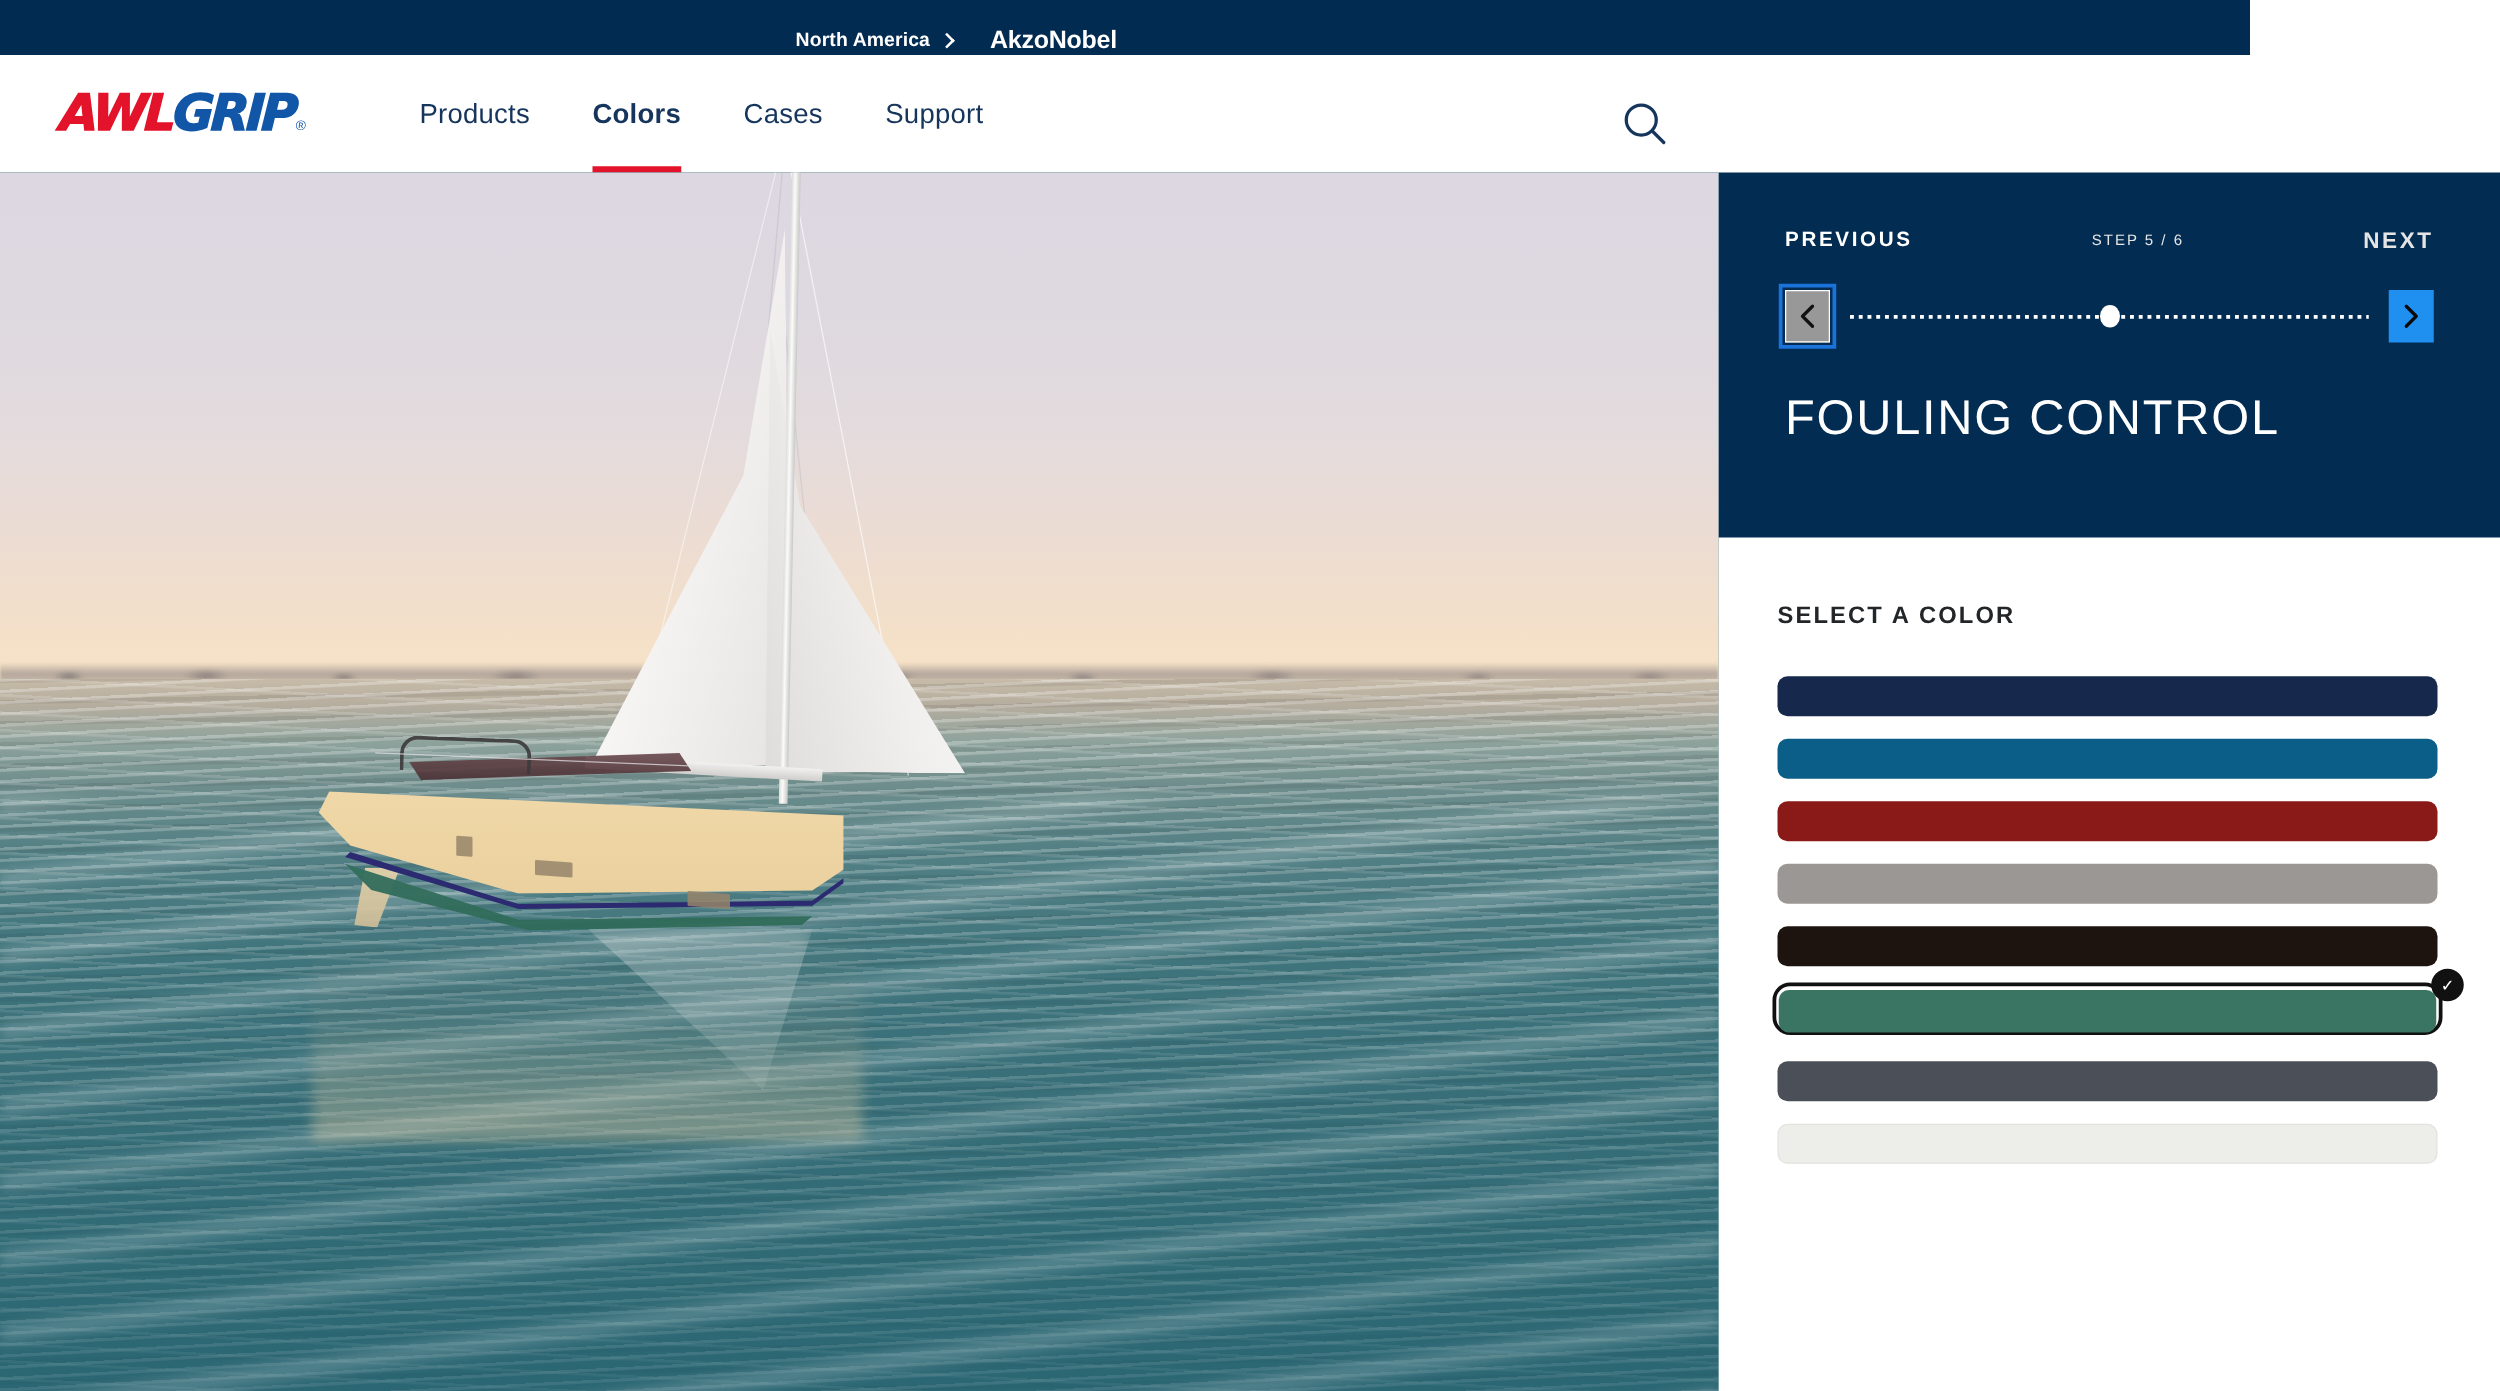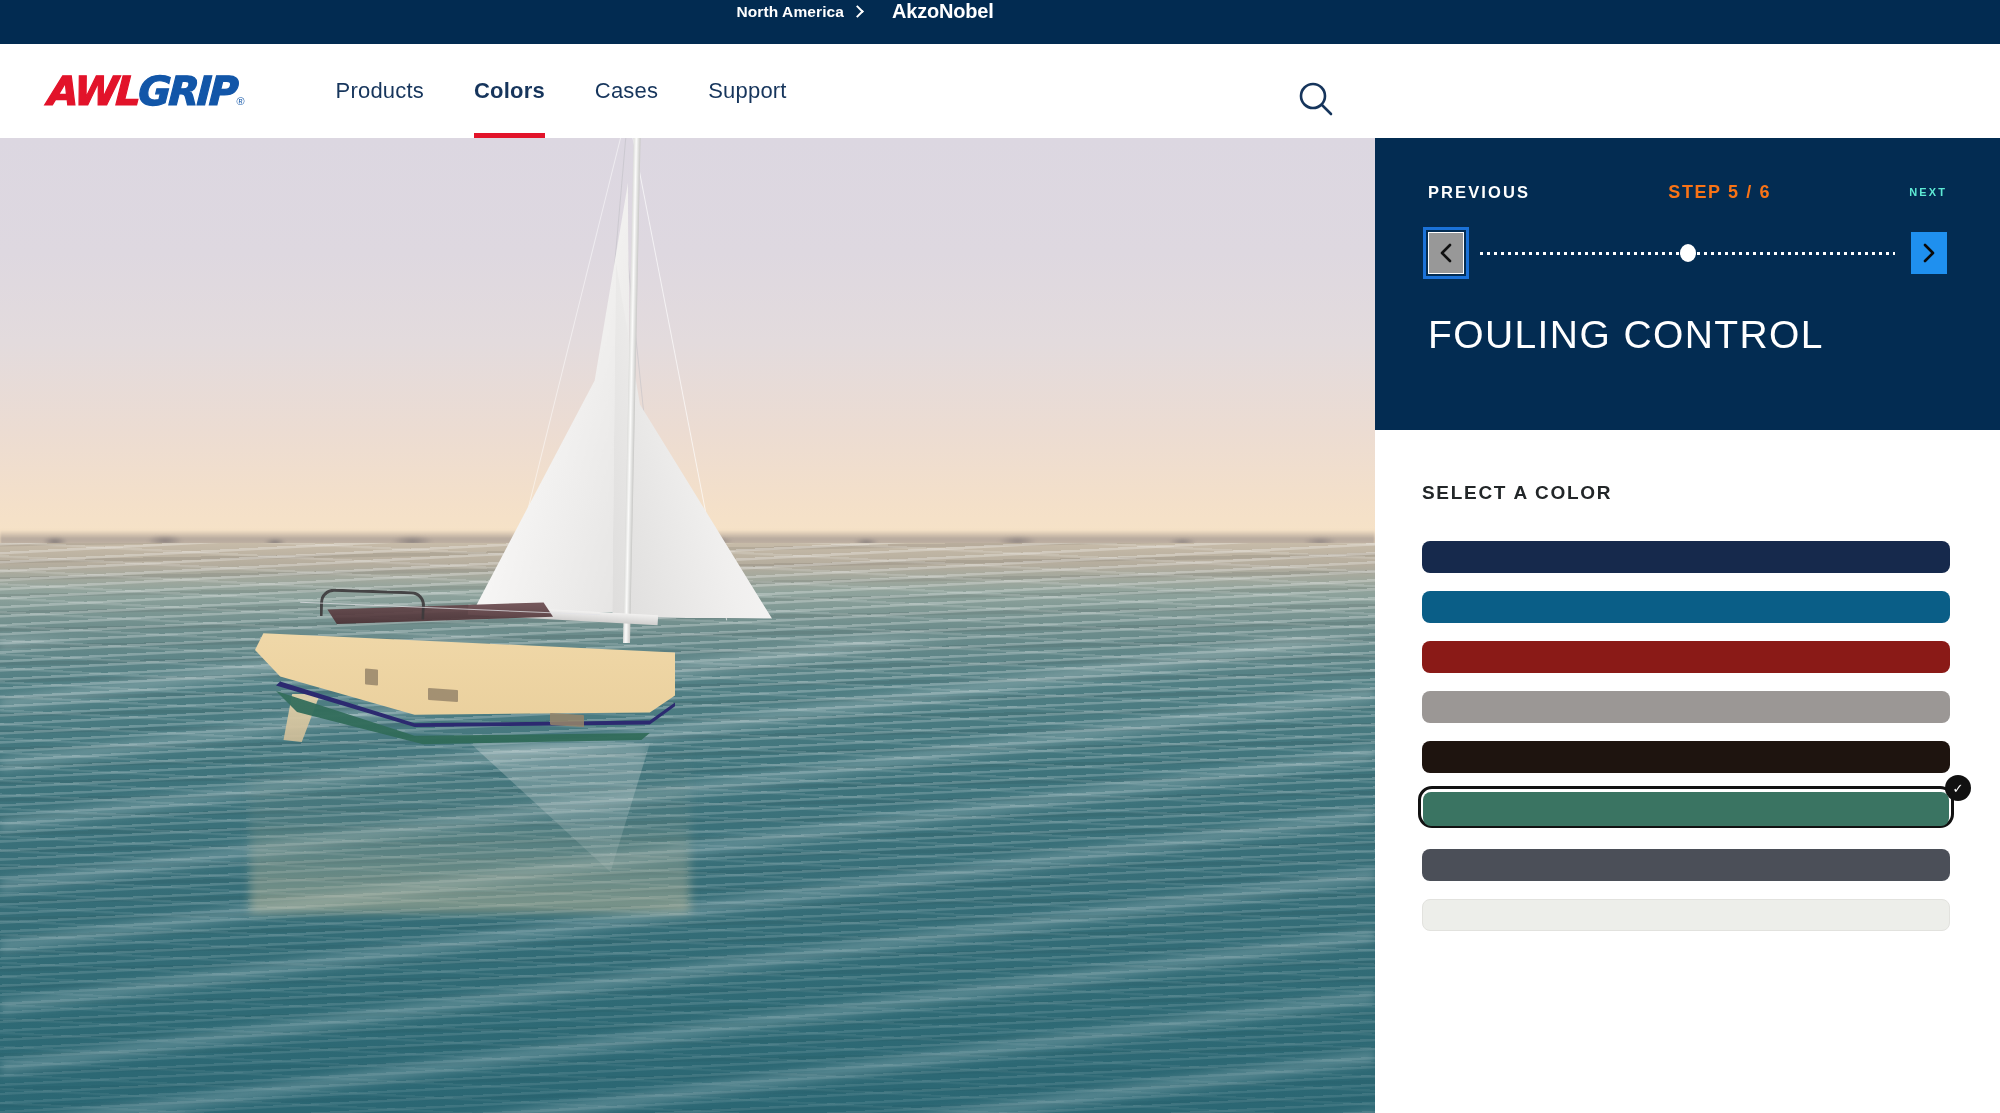--- a/index.html
+++ b/index.html
@@ -16,25 +16,25 @@
   .page {
     position: relative;
     width: 2000px;
     height: 1113px;
   }
 
   
   .utility-bar {
     position: absolute;
     top: 0; left: 0;
-    width: 2000px;
+    width: 1800px;
     height: 44px;
     background: #022b51;
     display: flex;
-    align-items: flex-start;
+    align-items: flex-end;
     justify-content: center;
     gap: 0px;
   }
   .utility-inner {
     display: flex;
     align-items: center;
     gap: 30px;
     margin-right: 270px;
   }
   .region-link {
@@ -398,28 +398,28 @@
     height: 24px;
   }
   .step-prev {
     color: #ffffff;
     font-size: 16.5px;
     font-weight: bold;
     letter-spacing: 2.1px;
     cursor: pointer;
   }
   .step-counter {
-    color: #f97316;
+    color: #e5e5e5;
+    font-size: 12px;
+    font-weight: normal;
+    letter-spacing: 1.6px;
+  }
+  .step-next {
+    color: #e5e5e5;
     font-size: 18px;
-    font-weight: bold;
-    letter-spacing: 1.6px;
-  }
-  .step-next {
-    color: #5eead4;
-    font-size: 11px;
     font-weight: bold;
     letter-spacing: 2.1px;
     cursor: pointer;
   }
 
   .slider-row {
     display: flex;
     align-items: center;
     margin-top: 27px;
     height: 44px;

